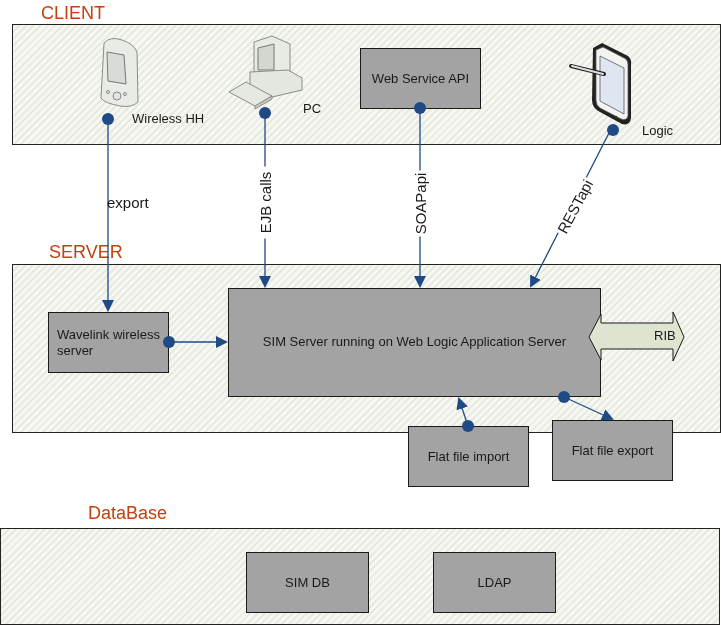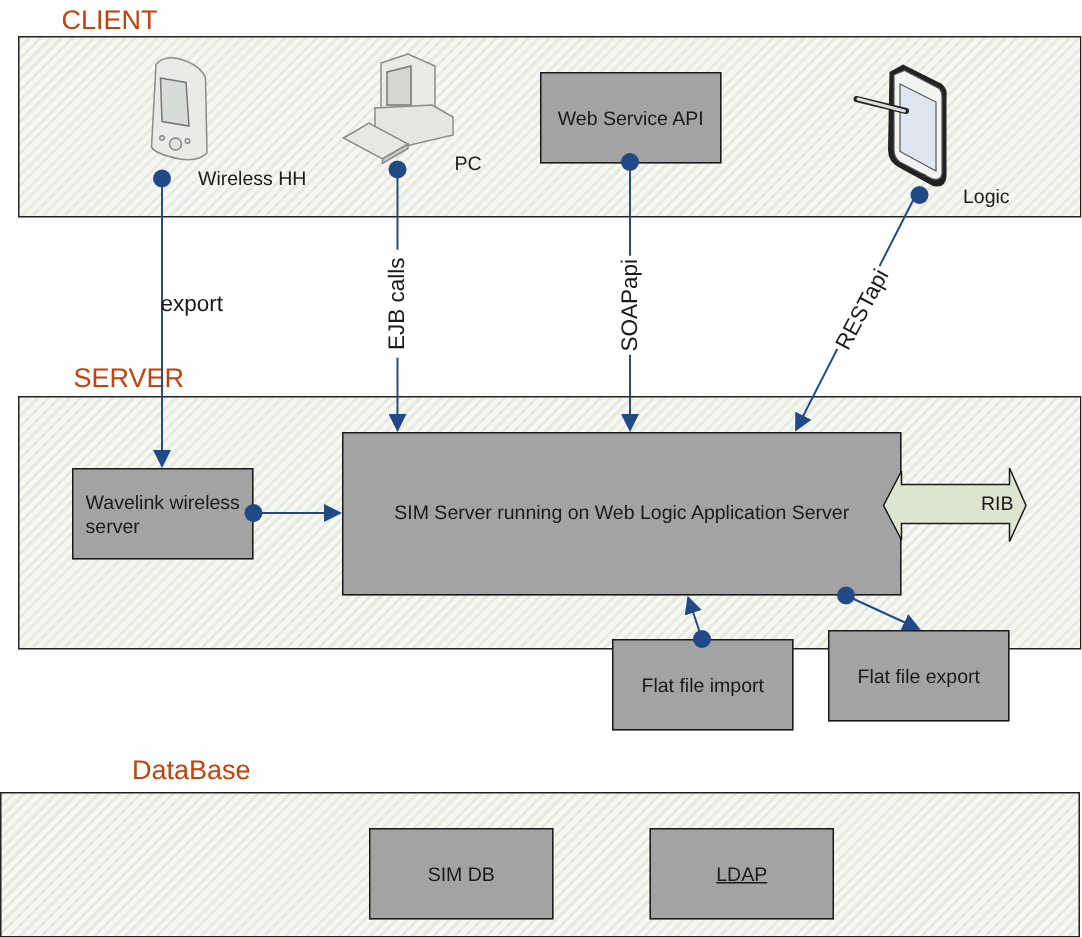--- a/index.html
+++ b/index.html
@@ -83,21 +83,21 @@
 <div class="box" style="left:408px;top:426px;width:121px;height:61px;">
   <span>Flat file import</span>
 </div>
 <div class="box" style="left:552px;top:420px;width:121px;height:61px;">
   <span>Flat file export</span>
 </div>
 
 <div class="box" style="left:246px;top:552px;width:123px;height:61px;">
   <span>SIM DB</span>
 </div>
-<div class="box" style="left:433px;top:552px;width:123px;height:61px;text-decoration:underline;">
+<div class="box" style="left:433px;top:552px;width:123px;height:61px;">
   <span>LDAP</span>
 </div>
 
 <svg class="overlay" width="721" height="625">
   <defs>
     <marker id="arr" markerWidth="12" markerHeight="12" refX="10" refY="6" orient="auto" markerUnits="userSpaceOnUse">
       <path d="M0,0 L12,6 L0,12 Z" fill="#1f4a85"></path>
     </marker>
   </defs>
   <g stroke="#1f4a85" stroke-width="1.3" fill="none">

